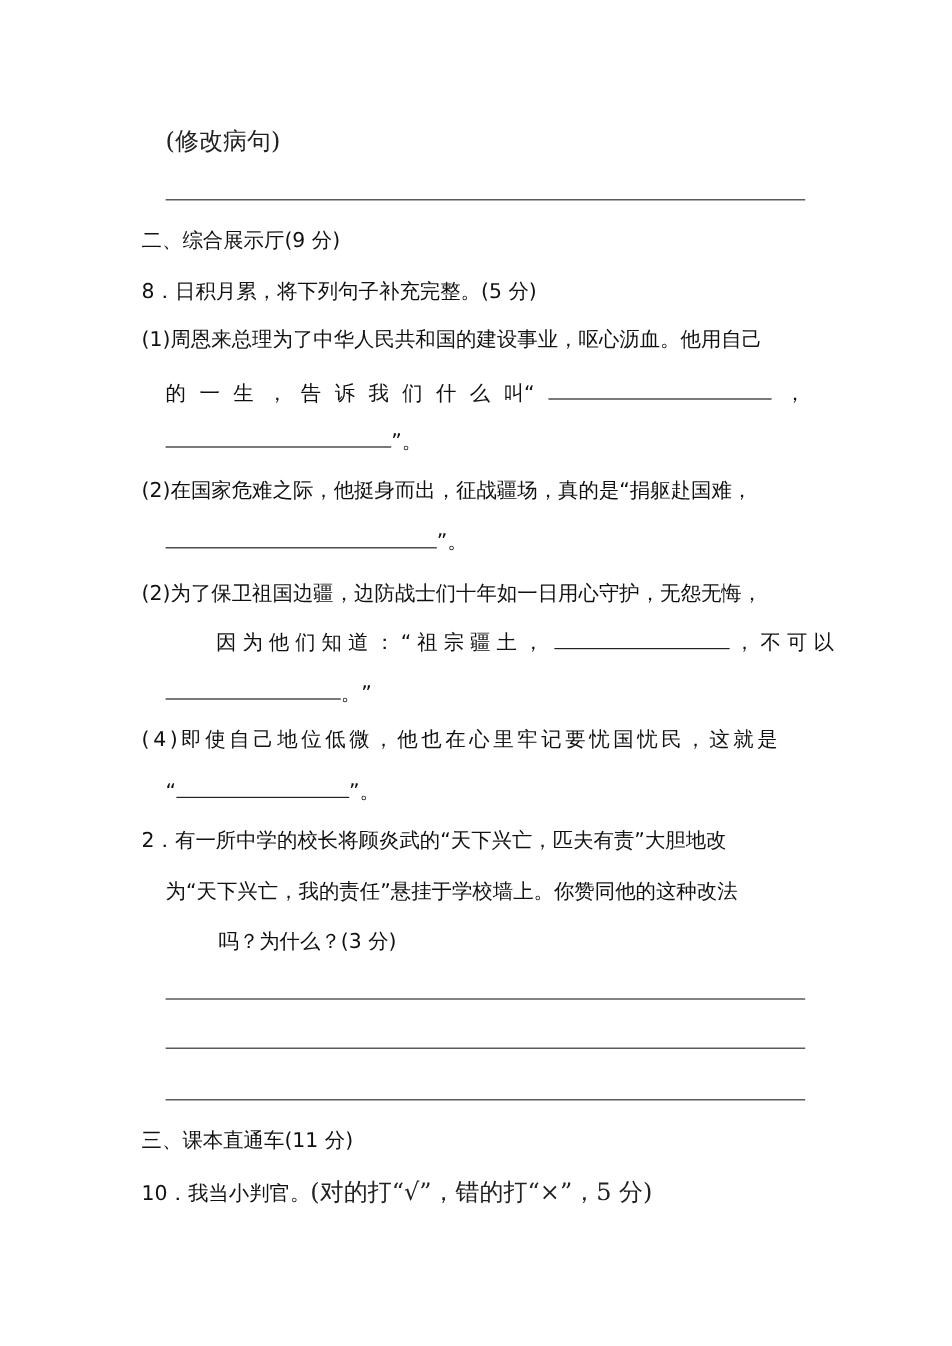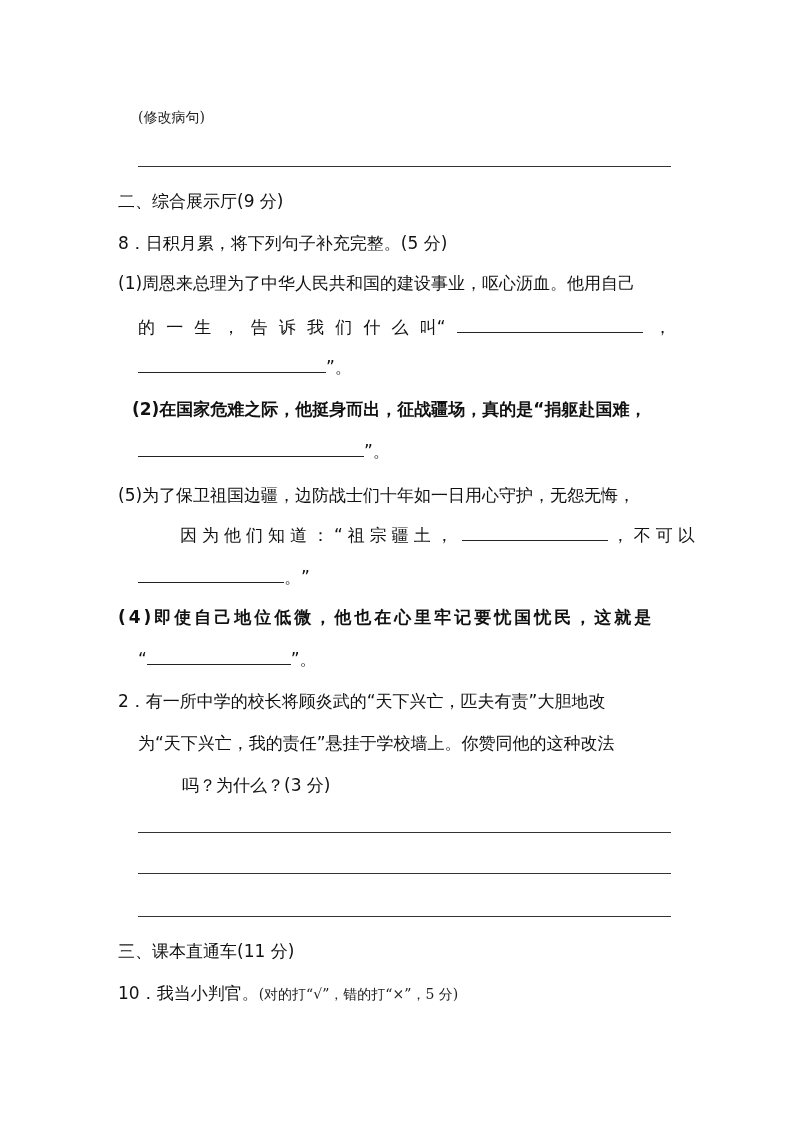--- a/index.html
+++ b/index.html
@@ -3,21 +3,21 @@
 <meta charset="utf-8">
 <style>
   html, body { margin: 0; padding: 0; background: #ffffff; }
   body {
     width: 793px; height: 1122px; position: relative; overflow: hidden;
     font-family: "DejaVu Sans", "Liberation Sans", sans-serif;
     color: #111;
   }
   .ln { position: absolute; font-size: 17px; line-height: 22px; white-space: nowrap; }
   .serif { font-family: "DejaVu Serif", "Liberation Serif", serif; }
-  .small { font-size: 14px; color: #222; }
+  .small { font-size: 20px; color: #222; }
   .blank { display: inline-block; border-bottom: 1px solid #222; height: 16px; vertical-align: baseline; }
   .rule { position: absolute; left: 138px; width: 533px; border-top: 1px solid #333; height: 0; }
   .just { display: flex; justify-content: space-between; align-items: baseline; }
 </style>
 </head>
 <body>
 
 <div class="ln serif small" style="left:138px; top:106px;">(修改病句)</div>
 <div class="rule" style="top:166px;"></div>
 
@@ -40,34 +40,34 @@
     <span>么</span>
     <span>叫“</span>
     <span class="blank" style="width:186px;"></span>
     <span>，</span>
   </div>
 </div>
 <div class="ln" style="left:138px; top:356px;">
   <span class="blank" style="width:188px;"></span><span>”。</span>
 </div>
 
-<div class="ln" style="left:132px; top:398px;font-weight:bold;">(2)在国家危难之际，他挺身而出，征战疆场，真的是“捐躯赴国难，</div>
+<div class="ln" style="left:118px; top:398px;">(2)在国家危难之际，他挺身而出，征战疆场，真的是“捐躯赴国难，</div>
 <div class="ln" style="left:138px; top:440px;">
   <span class="blank" style="width:226px;"></span><span>”。</span>
 </div>
 
-<div class="ln" style="left:118px; top:484px;">(5)为了保卫祖国边疆，边防战士们十年如一日用心守护，无怨无悔，</div>
+<div class="ln" style="left:118px; top:484px;">(2)为了保卫祖国边疆，边防战士们十年如一日用心守护，无怨无悔，</div>
 <div class="ln" style="left:138px; top:524px; letter-spacing:5px;margin-left:42px;">
   <span>因为他们知道：“祖宗疆土，</span><span class="blank" style="width:146px; margin:0 4px;"></span><span>，不可以</span>
 </div>
 <div class="ln" style="left:138px; top:566px;">
   <span class="blank" style="width:146px;"></span><span>。”</span>
 </div>
 
-<div class="ln" style="left:118px; top:606px; letter-spacing:3px;font-weight:bold;">(4)即使自己地位低微，他也在心里牢记要忧国忧民，这就是</div>
+<div class="ln" style="left:118px; top:606px; letter-spacing:3px;">(4)即使自己地位低微，他也在心里牢记要忧国忧民，这就是</div>
 <div class="ln" style="left:138px; top:648px;">
   <span>“</span><span class="blank" style="width:144px;"></span><span>”。</span>
 </div>
 
 <div class="ln" style="left:118px; top:690px;">2．有一所中学的校长将顾炎武的“天下兴亡，匹夫有责”大胆地改</div>
 <div class="ln" style="left:138px; top:732px;text-align:center;">为“天下兴亡，我的责任”悬挂于学校墙上。你赞同他的这种改法</div>
 <div class="ln" style="left:138px; top:774px;padding-left:44px;">吗？为什么？(3 分)</div>
 
 <div class="rule" style="top:832px;"></div>
 <div class="rule" style="top:873px;"></div>

